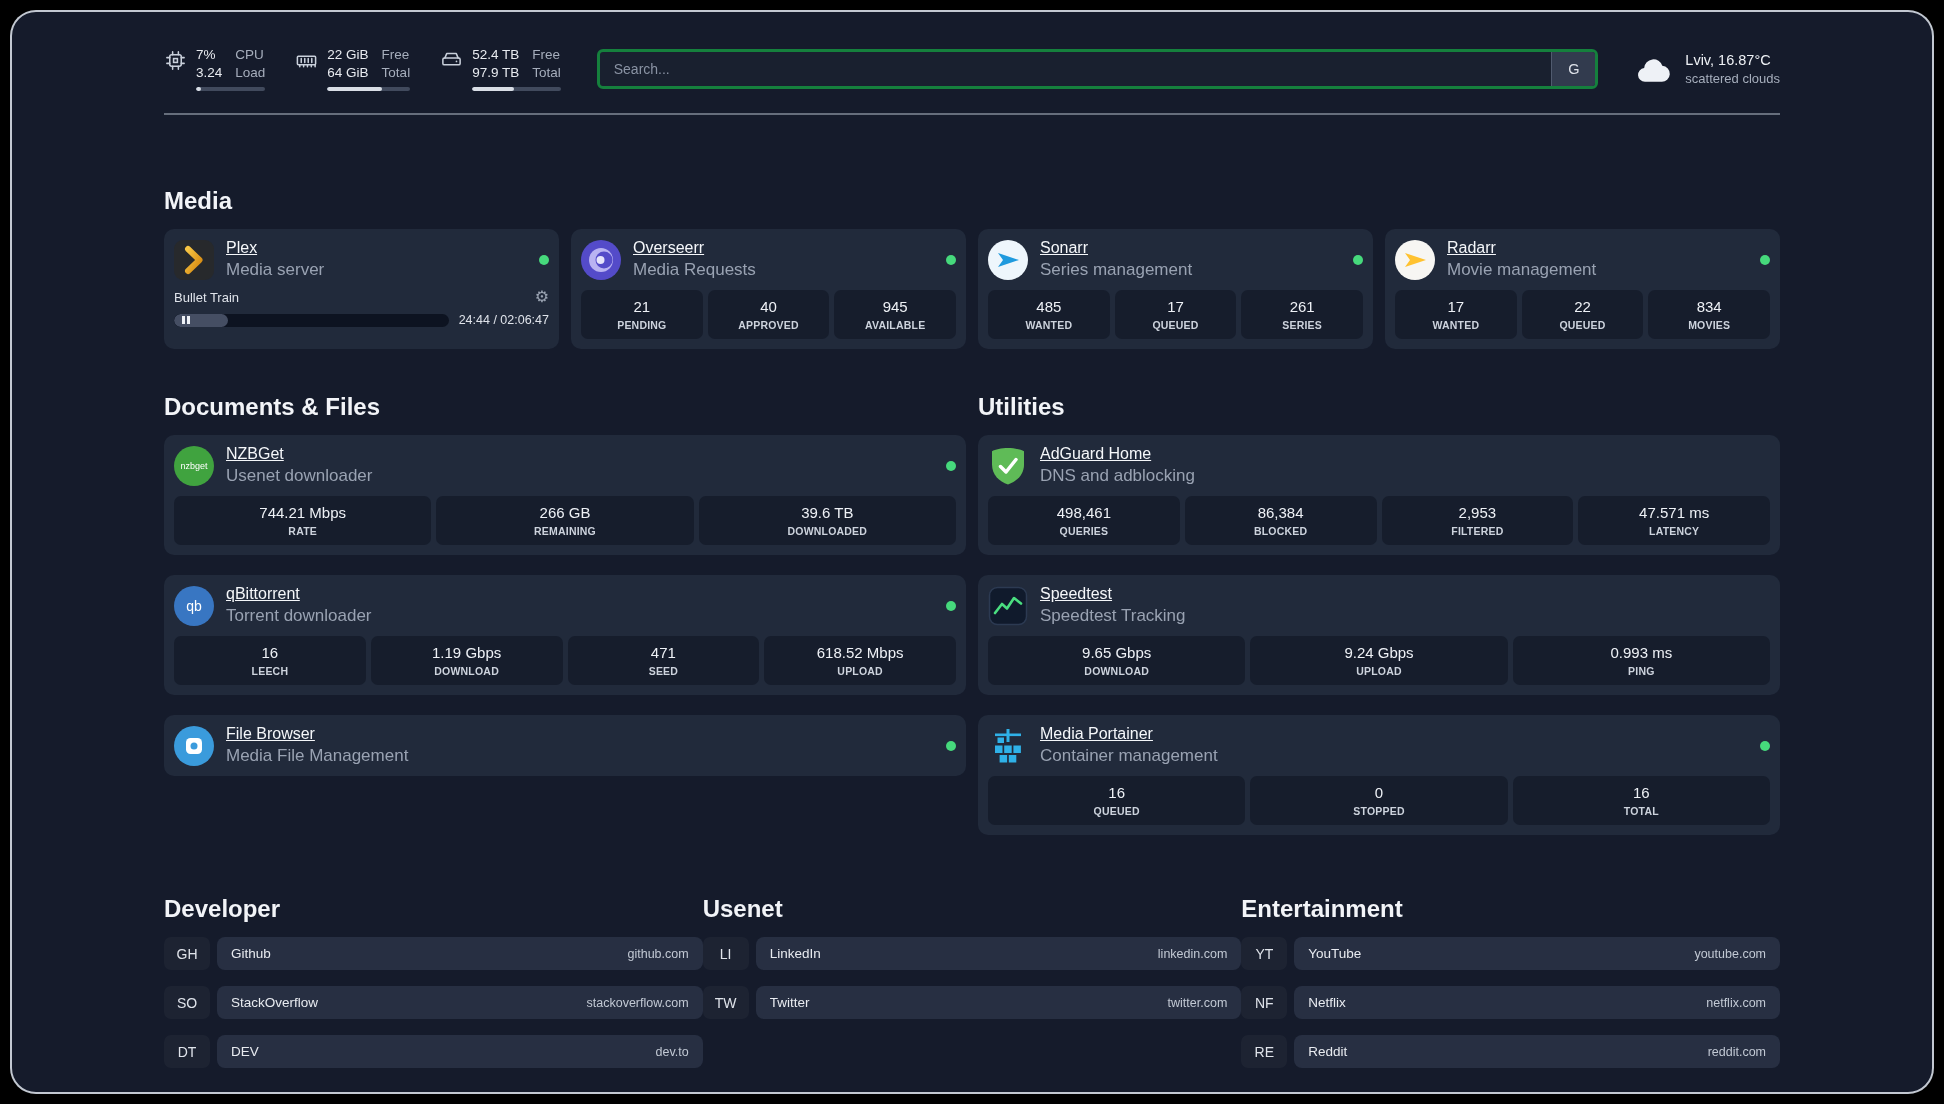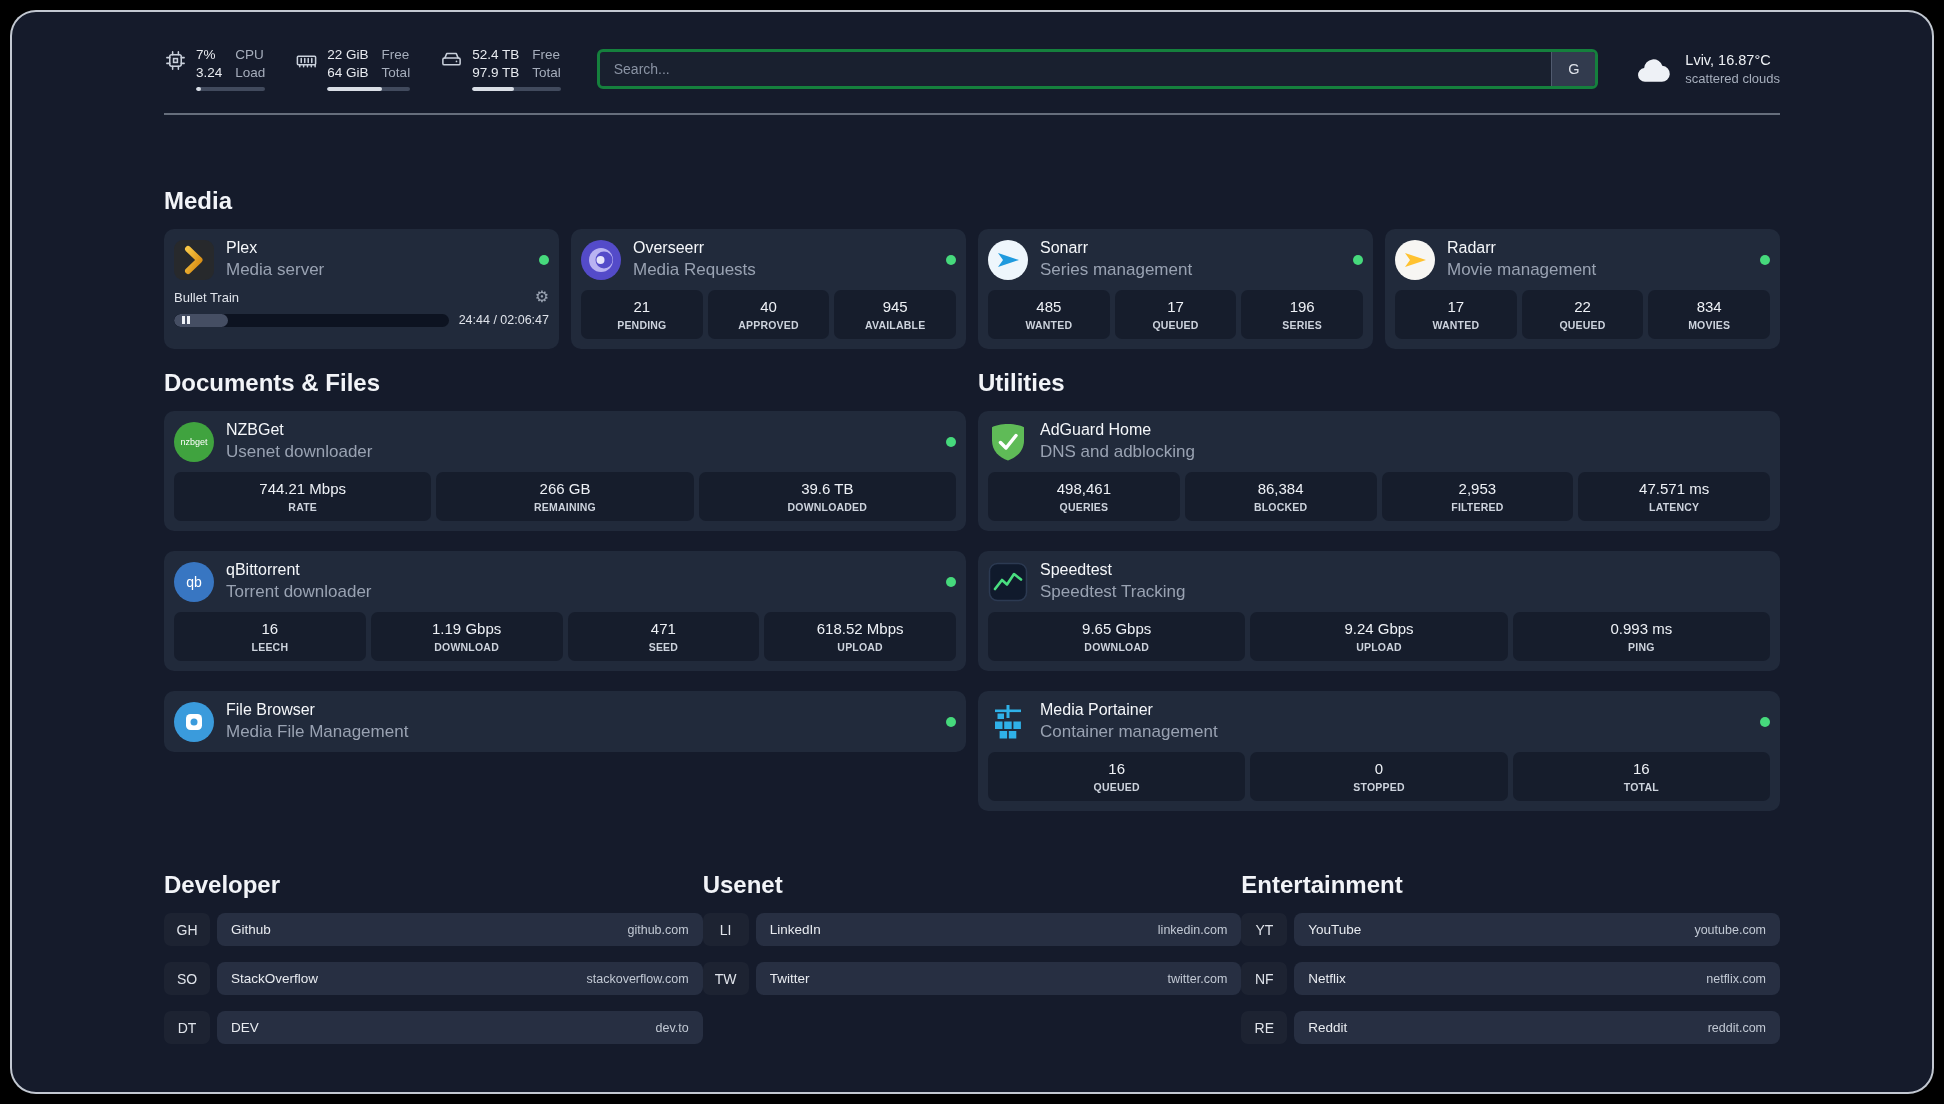--- a/index.html
+++ b/index.html
@@ -30,40 +30,40 @@
   .divider{border-top:2px solid rgba(170,178,192,0.55);margin-top:22px;}
 
   
   .section-title{font-size:24px;font-weight:600;color:#f2f4f8;margin:0 0 14px;}
   .media{margin-top:72px;}
   .grid4{display:grid;grid-template-columns:repeat(4,1fr);gap:12px;align-items:stretch;}
   .card{background:#212a3b;border-radius:10px;padding:10px;display:flex;flex-direction:column;cursor:pointer;}
   .card-head{display:flex;align-items:center;gap:12px;}
   .svc-icon{width:40px;height:40px;flex:none;display:inline-flex;}
   .svc-icon svg{width:100%;height:100%;}
-  .svc-name{font-size:16px;color:#f5f7fa;}
+  .svc-name{font-size:16px;color:#f5f7fa;text-decoration:underline;}
   .svc-desc{font-size:17px;color:#99a2b2;margin-top:3px;}
   .dot{width:10px;height:10px;border-radius:50%;background:#46d97c;margin-left:auto;flex:none;}
   .stats{display:flex;gap:5px;margin-top:10px;flex:1;align-items:stretch;justify-content:space-between;}
   .stat{flex:1;background:#161d2c;border-radius:7px;display:flex;flex-direction:column;justify-content:center;text-align:center;padding:8px 4px;}
   .stat-value{font-size:15px;color:#eef1f6;}
   .stat-label{font-size:10.5px;font-weight:700;color:#cdd3dd;margin-top:4px;letter-spacing:.2px;}
 
   
   .np{margin-top:9px;}
   .np-top{display:flex;justify-content:space-between;align-items:center;font-size:13px;color:#dfe3ea;}
   .gear{color:#9aa3b2;font-size:16px;line-height:1;cursor:pointer;}
   .np-row{display:flex;align-items:center;gap:10px;margin-top:8px;}
   .np-track{flex:1;height:13px;background:#0d1321;border-radius:7px;position:relative;overflow:hidden;}
   .np-fill{position:absolute;left:0;top:0;bottom:0;background:#454e63;border-radius:7px;}
   .pause{position:absolute;left:8px;top:0;bottom:0;display:flex;align-items:center;gap:2.5px;cursor:pointer;}
   .pause i{display:block;width:2.5px;height:8px;background:#eef1f6;}
   .np-time{font-size:12.5px;color:#dfe3ea;white-space:nowrap;}
 
-  .two-col{display:grid;grid-template-columns:1fr 1fr;gap:12px;margin-top:20px;align-items:start;}
+  .two-col{display:grid;grid-template-columns:1fr 1fr;gap:12px;margin-top:44px;align-items:start;}
   .stack{display:flex;flex-direction:column;gap:20px;}
 
   
   .bookmarks{display:grid;grid-template-columns:repeat(3,1fr);margin-top:60px;align-items:start;}
   .bm-stack{display:flex;flex-direction:column;gap:16px;}
   .bm-row{display:flex;align-items:stretch;height:33px;cursor:pointer;}
   .bm-abbr{width:46px;flex:none;background:rgba(255,255,255,0.035);border-radius:7px;display:flex;align-items:center;justify-content:center;font-size:14px;color:#dfe3ea;}
   .bm-pill{flex:1;margin-left:7px;background:#272f42;border-radius:8px;display:flex;align-items:center;justify-content:space-between;padding:0 14px;}
   .bm-name{font-size:13.5px;color:#e8ebf0;}
   .bm-domain{font-size:12.5px;color:#c2c9d4;}
@@ -263,21 +263,21 @@
         <div class="stats">
           <div class="stat">
             <div class="stat-value">485</div>
             <div class="stat-label">WANTED</div>
           </div>
           <div class="stat">
             <div class="stat-value">17</div>
             <div class="stat-label">QUEUED</div>
           </div>
           <div class="stat">
-            <div class="stat-value">196</div>
+            <div class="stat-value">261</div>
             <div class="stat-label">SERIES</div>
           </div>
         </div>
       </div>
 
       <div class="card">
         <div class="card-head">
           <span class="svc-icon">
             <svg viewBox="0 0 40 40">
               <circle cx="20" cy="20" r="20" fill="#f7f6f3"></circle>

